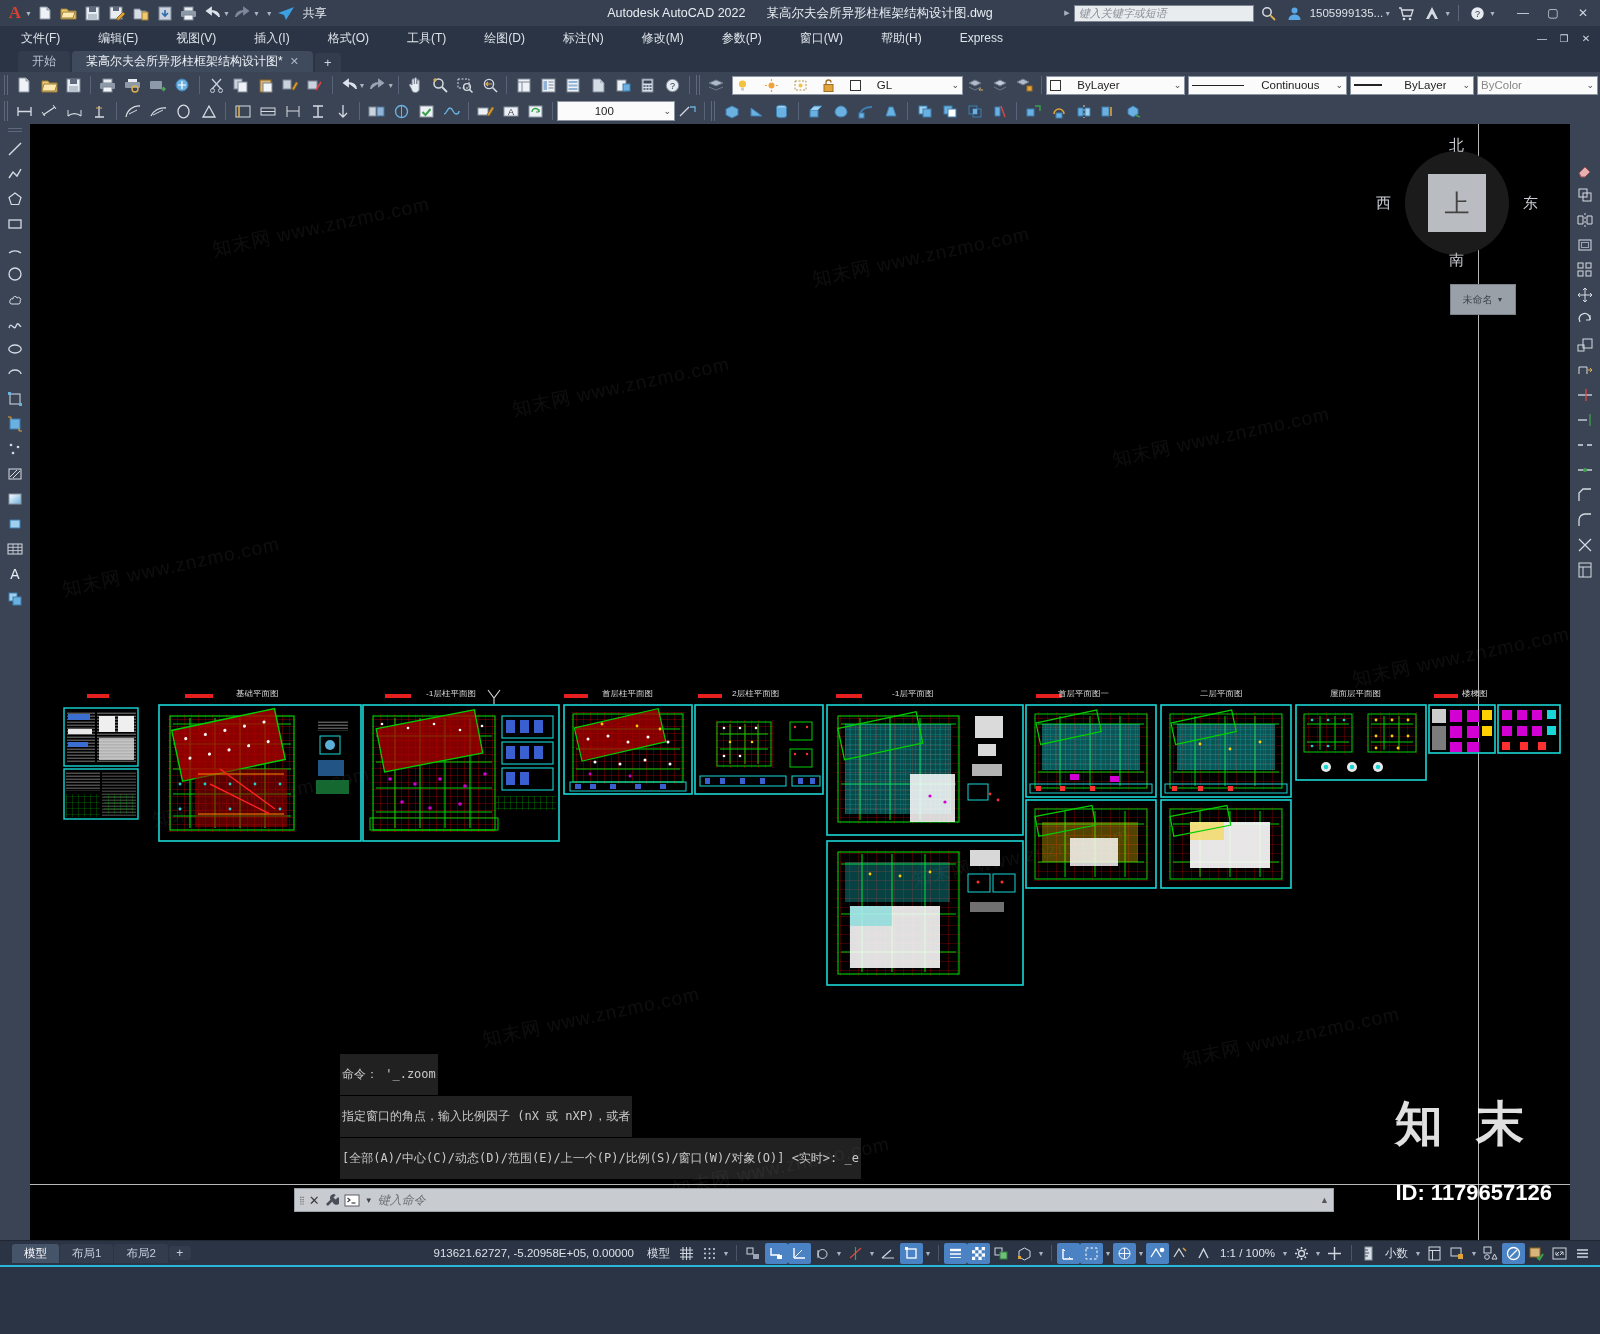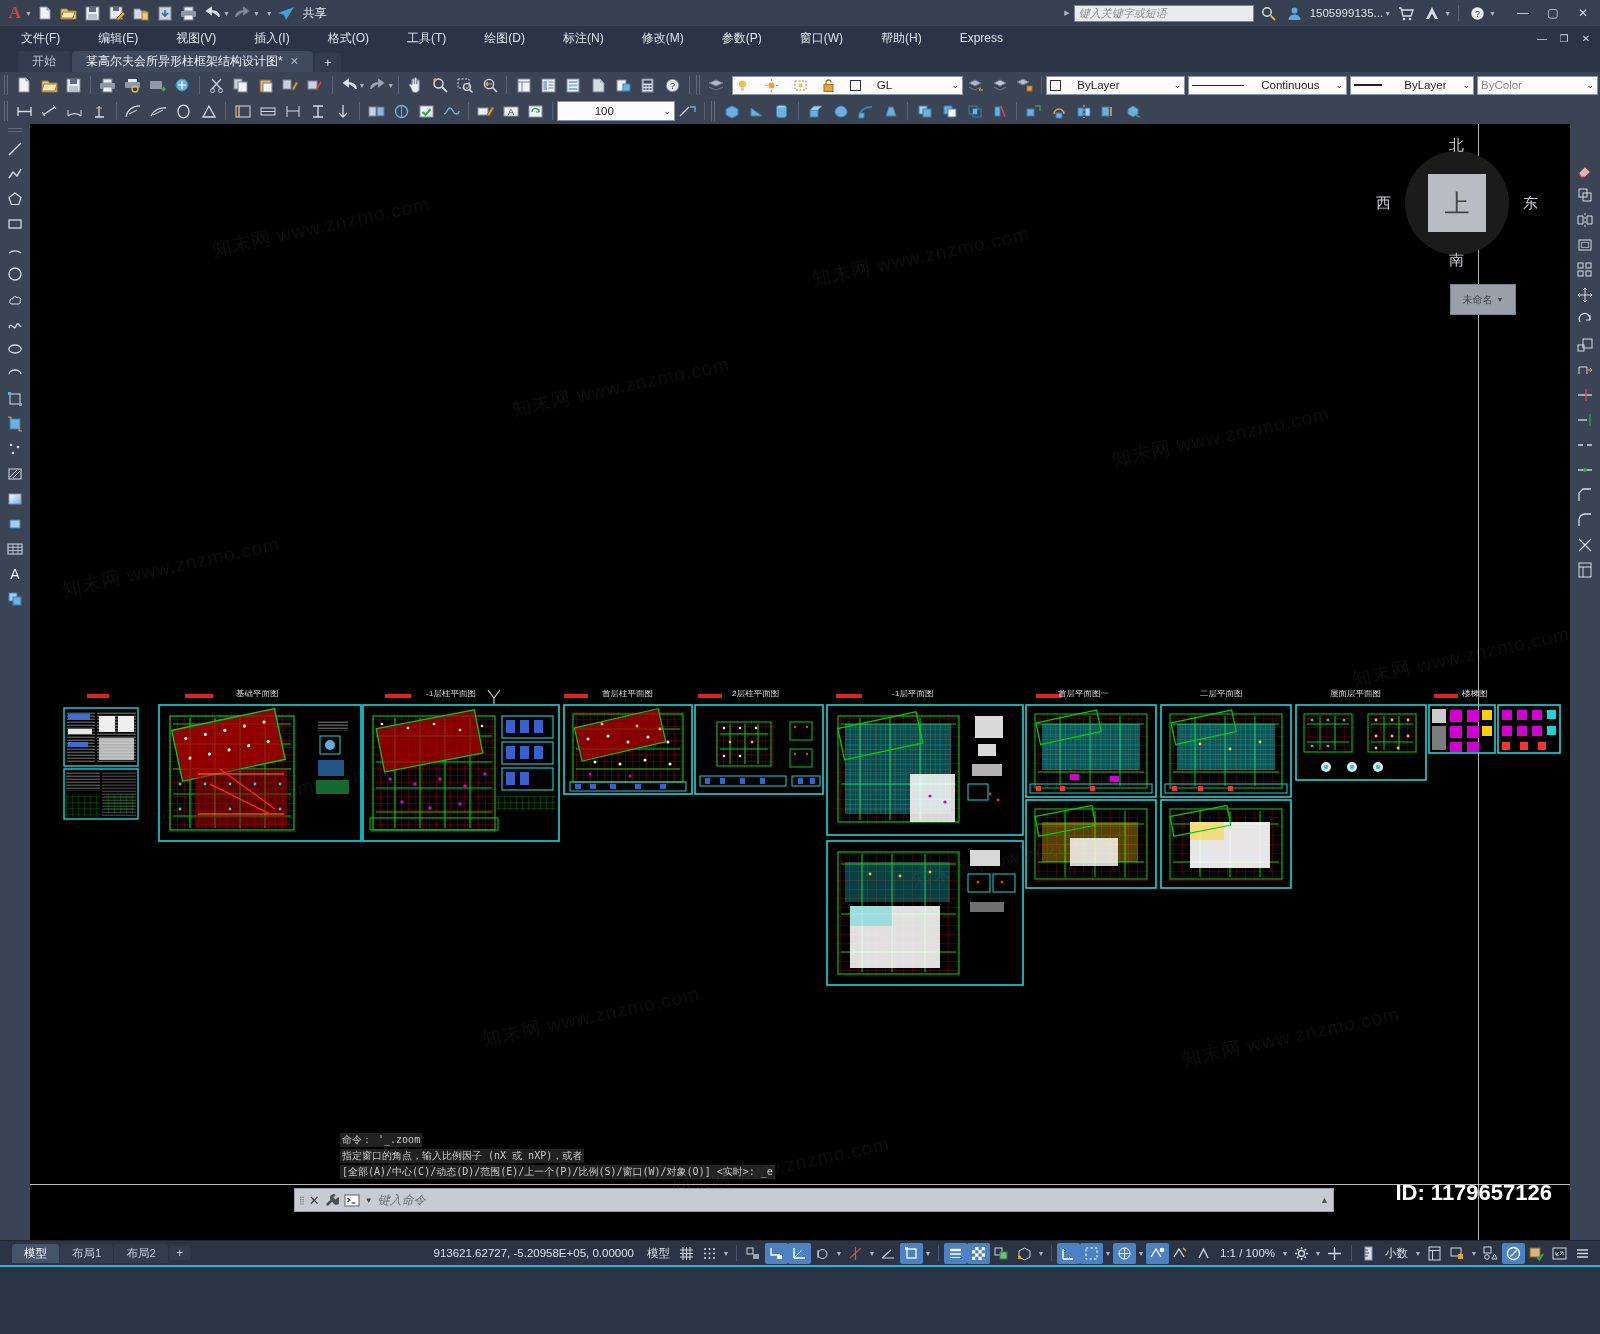--- a/index.html
+++ b/index.html
@@ -104,22 +104,22 @@
   
   .wm { position:absolute; color:rgba(255,255,255,.055); font-size:19px; white-space:nowrap;
         transform:rotate(-12deg); pointer-events:none; letter-spacing:1px;}
   .wmbig { position:absolute; right:36px; bottom:84px; color:rgba(255,255,255,.88);
      font-size:48px; font-weight:bold; letter-spacing:10px; }
   .wmid { position:absolute; right:18px; bottom:34px; color:#fff; font-size:22px; font-weight:bold;}
   .sheet-lbl { position:absolute; color:#dcdcdc; font-size:8.5px; white-space:nowrap;
      transform:scaleY(.92); }
   
   .cmdhist { position:absolute; left:310px; bottom:60px; width:1000px; }
-  .cmdline { color:#c8c8c8; font-family:"DejaVu Sans Mono", monospace; font-size:10px;
-     background:rgba(120,120,120,.28); display:inline-block; padding:0 2px; margin-bottom:1px; }
+  .cmdline { color:#c8c8c8; font-family:"DejaVu Sans Mono", monospace; font-size:12px;
+     background:rgba(120,120,120,.28); display:inline-block; padding:12px 2px; margin-bottom:1px; }
   .cmdinputbar {
     position:absolute; left:264px; bottom:28px; width:1040px; height:24px;
     background:#c8cbd0; border:1px solid #9aa0a8; display:flex; align-items:center; gap:5px;
     padding:0 4px; color:#3c3c3c;
   }
   .cmdinputbar .ph { color:#6e7379; font-style:italic; font-size:12px; }
   .cmdinputbar .scr { margin-left:auto; font-size:9px; color:#555; }
   
   .statusbar { height:25px; background:#2b3444; display:flex; align-items:center;
      border-top:1px solid #1f2733; }
@@ -204,20 +204,25 @@
     <span class="caret">▼</span>
     <span class="caret" style="margin-left:4px">▼</span>
     <div class="abtn">
       <svg width="18" height="15" viewBox="0 0 18 15">
           <path d="M17 1L1 7l6 2 2 5z" fill="#3b9fe0"></path>
         </svg>
     </div>
     <span class="share">共享</span>
   </div>
 
+  <div class="ttl">
+    <span>Autodesk AutoCAD 2022</span>
+    <span style="display:inline-block;width:14px"></span>
+    <span>某高尔夫会所异形柱框架结构设计图.dwg</span>
+  </div>
 
   <div class="tright">
     <span class="caret">▶</span>
     <div class="searchbox">
       <span>键入关键字或短语</span>
     </div>
     <div class="abtn">
       <svg width="15" height="15" viewBox="0 0 15 15">
           <circle cx="6" cy="6" r="4.2" stroke="#d6dbe3" stroke-width="1.5" fill="none"></circle>
           <path d="M9.2 9.2L14 14" stroke="#e0b050" stroke-width="1.8"></path>
@@ -1363,20 +1368,21 @@
     <div class="sheet-lbl" style="left:206px;top:564px">基础平面图</div>
     <div class="sheet-lbl" style="left:396px;top:564px">-1层柱平面图</div>
     <div class="sheet-lbl" style="left:572px;top:564px">首层柱平面图</div>
     <div class="sheet-lbl" style="left:702px;top:564px">2层柱平面图</div>
     <div class="sheet-lbl" style="left:862px;top:564px">-1层平面图</div>
     <div class="sheet-lbl" style="left:1028px;top:564px">首层平面图一</div>
     <div class="sheet-lbl" style="left:1170px;top:564px">二层平面图</div>
     <div class="sheet-lbl" style="left:1300px;top:564px">屋面层平面图</div>
     <div class="sheet-lbl" style="left:1432px;top:564px">楼梯图</div>
 
+    <div class="wmbig">知 末</div>
     <div class="wmid">ID: 1179657126</div>
 
     <div class="cmdhist">
       <div><span class="cmdline">命令： '_.zoom</span></div>
       <div><span class="cmdline">指定窗口的角点，输入比例因子 (nX 或 nXP)，或者</span></div>
       <div><span class="cmdline">[全部(A)/中心(C)/动态(D)/范围(E)/上一个(P)/比例(S)/窗口(W)/对象(O)] &lt;实时&gt;: _e</span></div>
     </div>
 
     <div class="cmdinputbar">
       <span style="font-size:8px;color:#666;letter-spacing:-1px">⣿</span>

